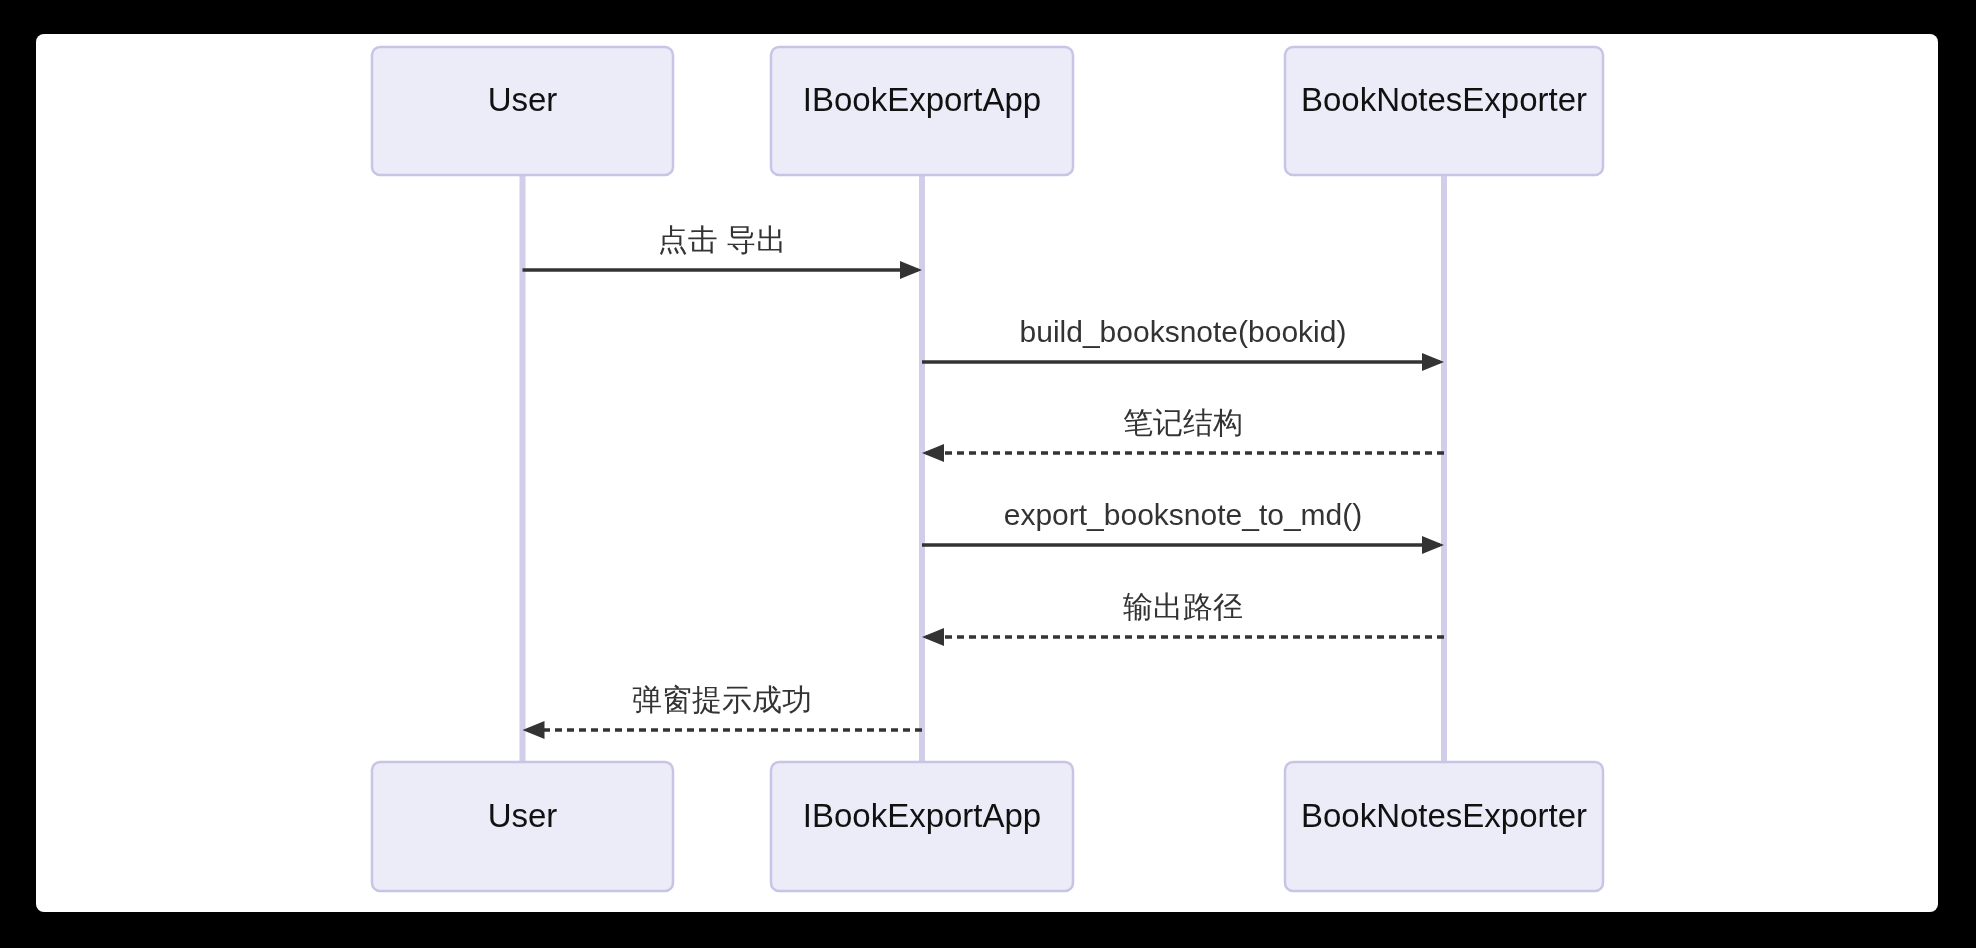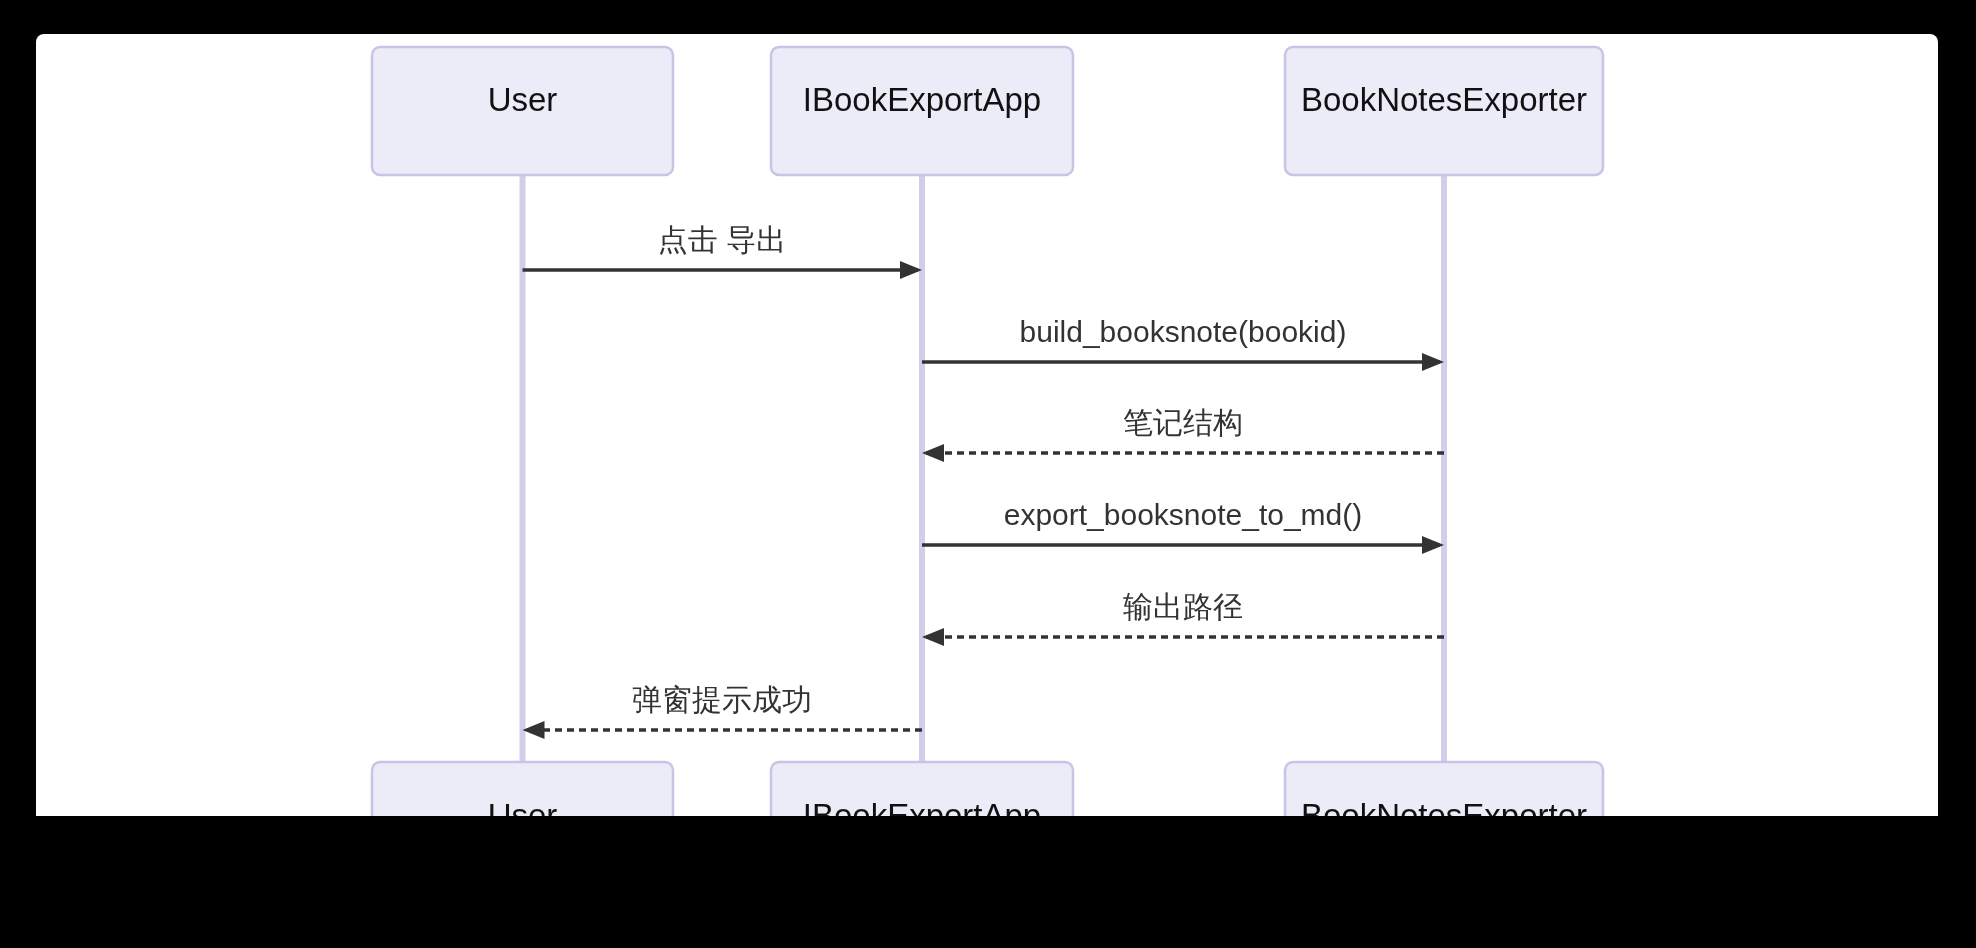--- a/index.html
+++ b/index.html
@@ -16,21 +16,21 @@
     margin: 0;
     padding: 0;
     width: 1976px;
     height: 948px;
     background: var(--page-bg);
     font-family: "Liberation Sans", "DejaVu Sans", sans-serif;
   }
   .frame {
     position: relative;
     width: 1976px;
-    height: 816px;
+    height: 948px;
     background: var(--page-bg);
     overflow: hidden;
   }
   .canvas {
     position: absolute;
     left: 36px;
     top: 34px;
     width: 1902px;
     height: 878px;
     background: var(--canvas-bg);

